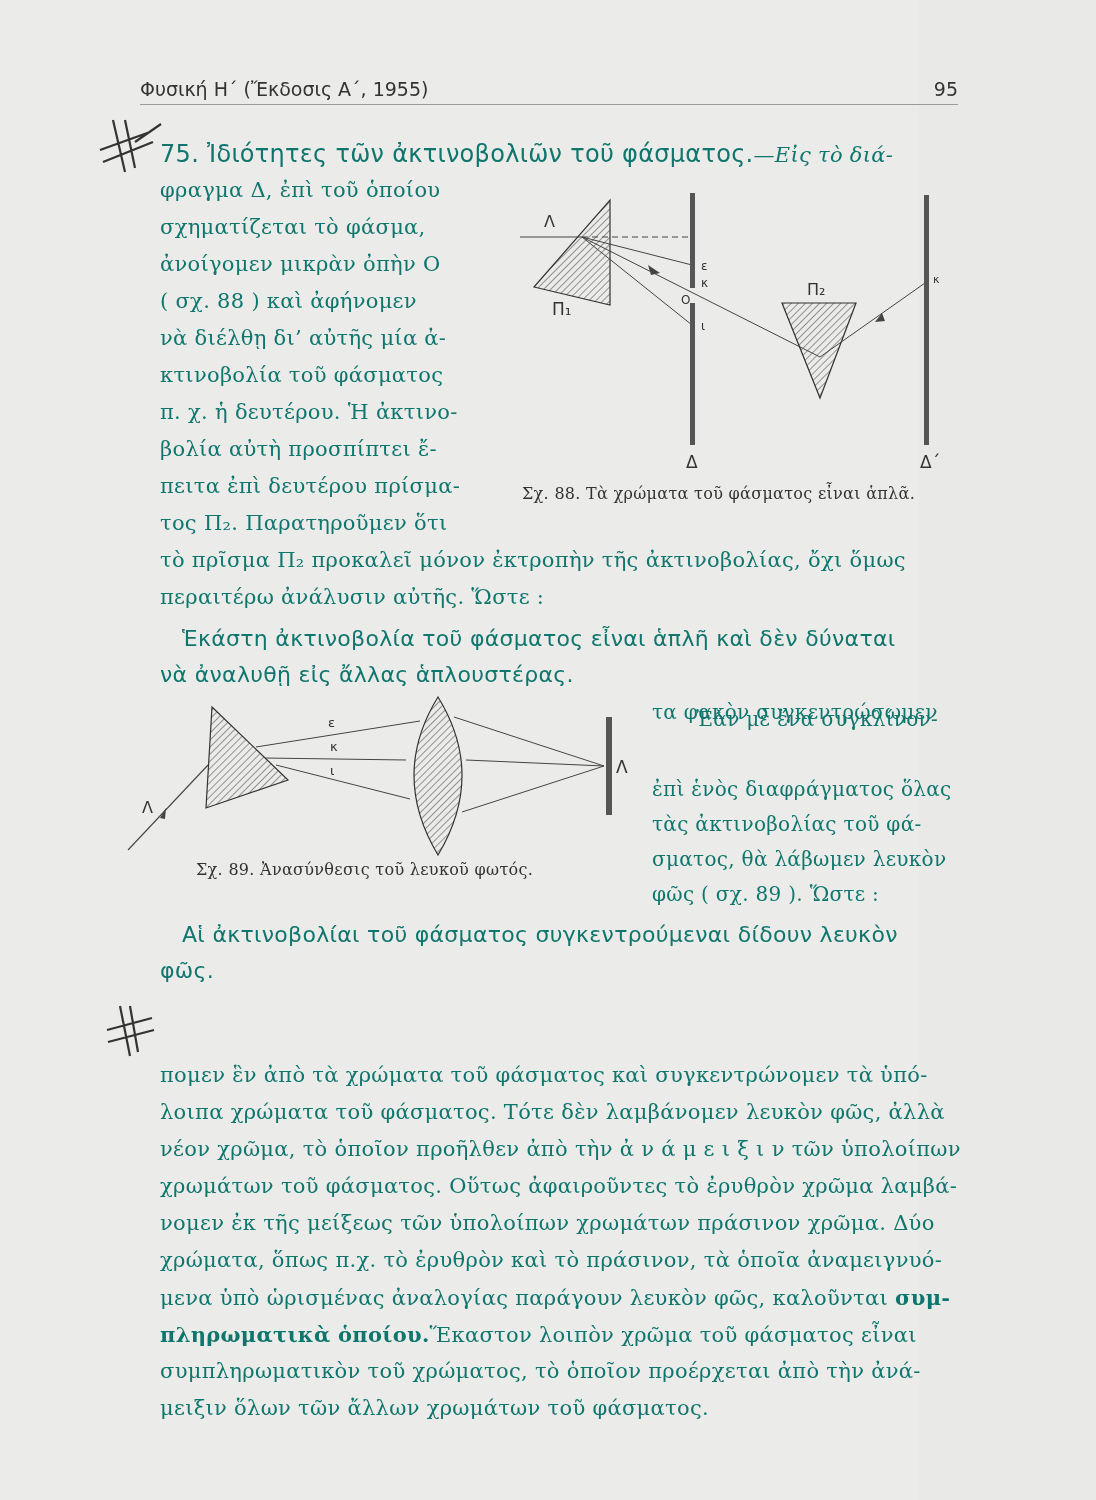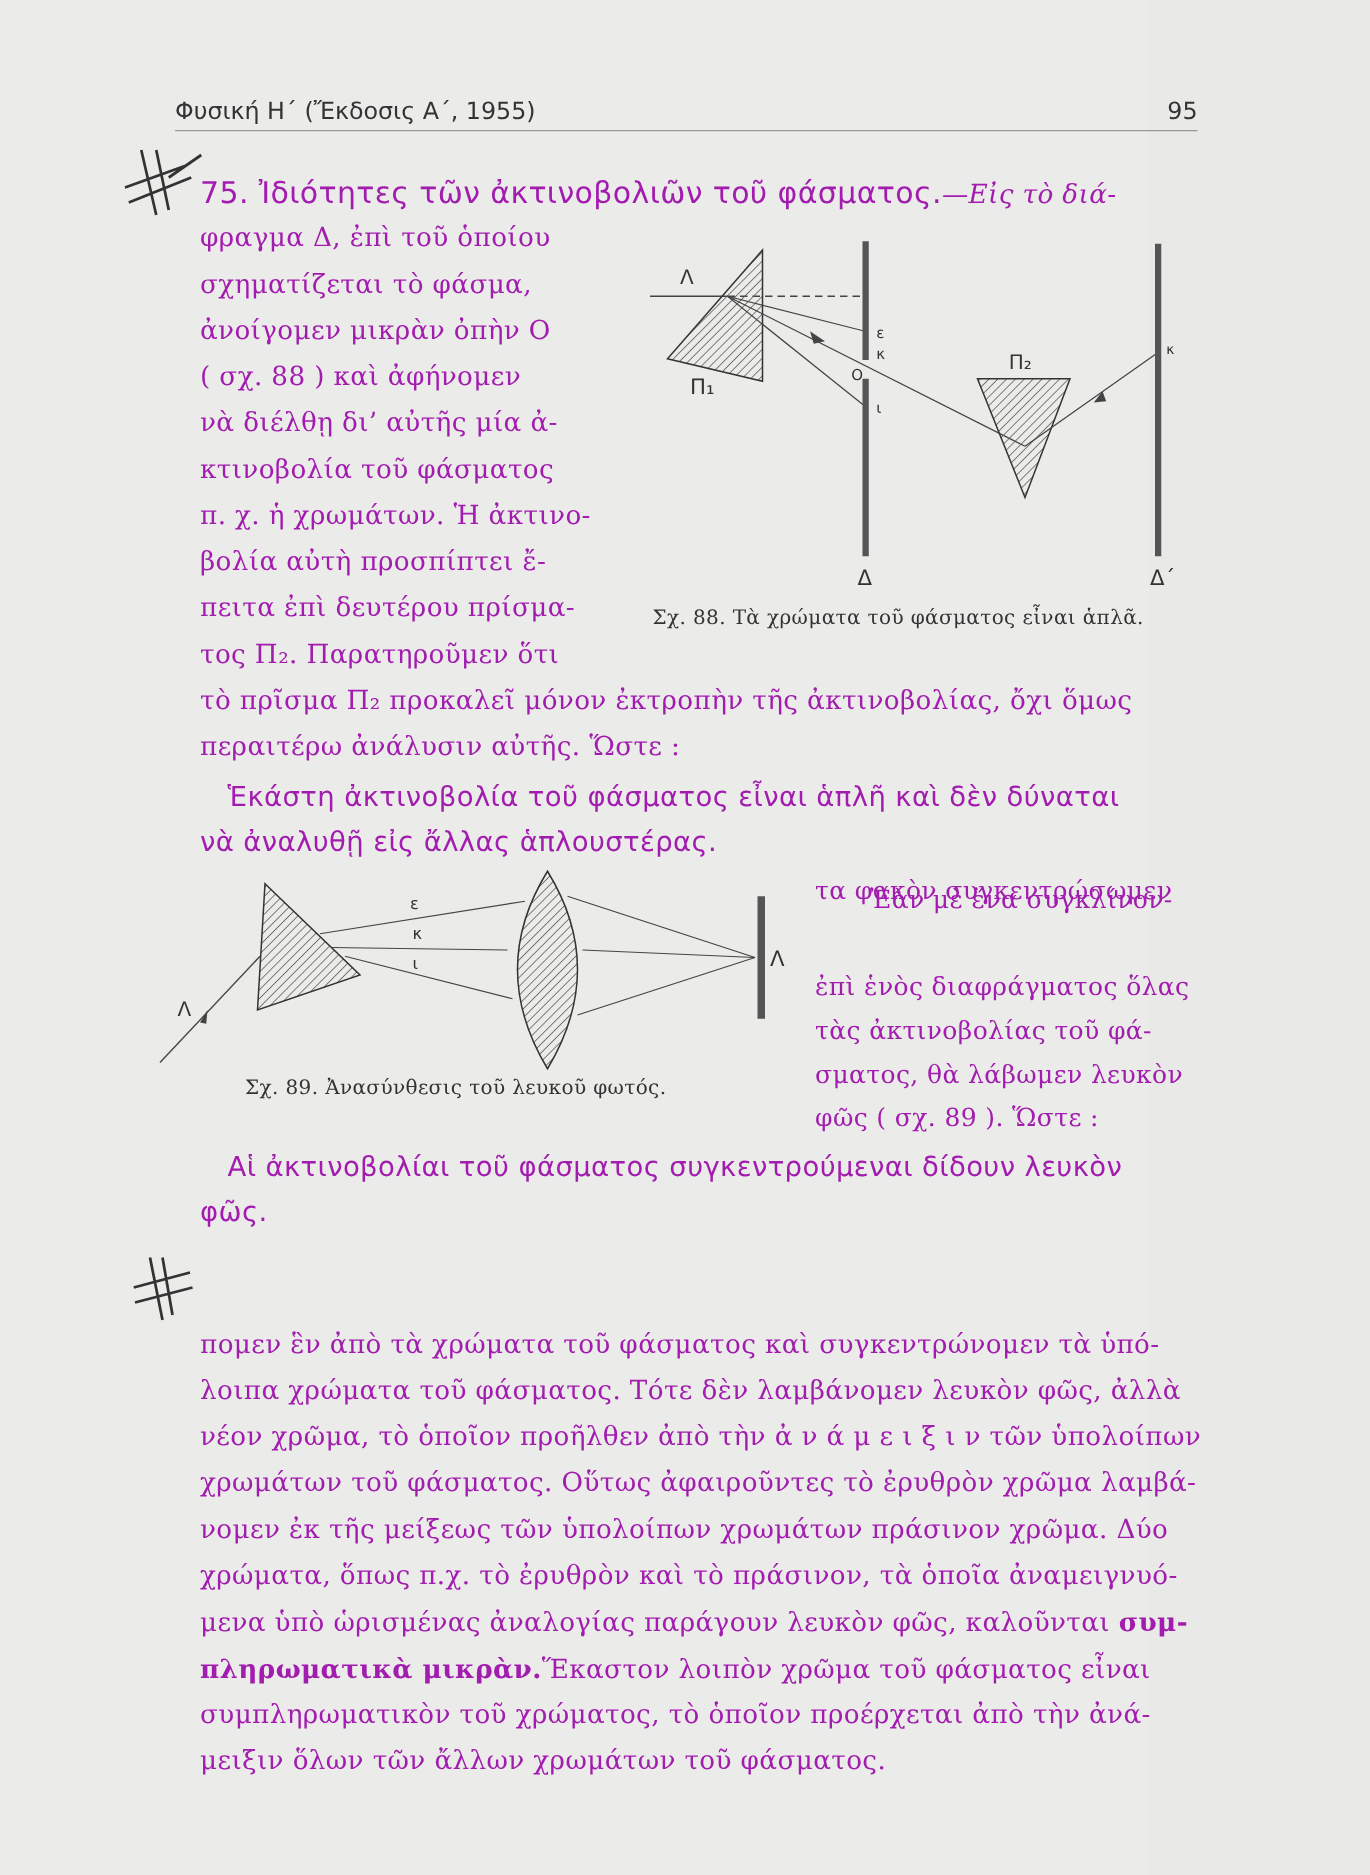--- a/index.html
+++ b/index.html
@@ -4,21 +4,21 @@
 <style>
   html, body { margin: 0; padding: 0; }
   body {
     width: 1096px; height: 1500px; background: #e9e9e7; position: relative; overflow: hidden;
     font-family: "DejaVu Serif", serif; color: #2a2a2a;
   }
   .page { position: absolute; left: 0; top: 0; width: 919px; height: 1500px; background: #ebebe9; }
   .hdr { position: absolute; left: 140px; top: 78px; width: 818px; font-family: "DejaVu Sans", sans-serif; font-size: 19px; color: #333; }
   .hdr .pn { position: absolute; right: 0; top: 0; text-align: right; }
   .rule { position: absolute; left: 140px; top: 104px; width: 818px; height: 1px; background: #9a9a9a; }
-  .line { position: absolute; left: 160px; white-space: nowrap; font-size: 21px; letter-spacing: 0.3px; color: #a21caf; }
+  .line { position: absolute; left: 160px; white-space: nowrap; font-size: 21px; letter-spacing: 0.3px; color: #0f766e; }
   .sans { font-family: "DejaVu Sans", sans-serif; }
   .serif { font-family: "DejaVu Serif", serif; }
   .bold { font-weight: bold; }
   .cap { font-size: 16px; color: #333; }
   .mark { position: absolute; }
   svg text { font-family: "DejaVu Sans", sans-serif; fill: #333; }
 </style>
 </head>
 <body>
 
@@ -40,21 +40,21 @@
   <div class="line sans" style="top:140px;font-size:24px">
     <span>75. Ἰδιότητες τῶν ἀκτινοβολιῶν τοῦ φάσματος.</span><span class="serif" style="font-style:italic;font-size:21px">—Εἰς τὸ διά-</span>
   </div>
 
   <div class="line" style="top:178px">φραγμα Δ, ἐπὶ τοῦ ὁποίου</div>
   <div class="line" style="top:215px">σχηματίζεται τὸ φάσμα,</div>
   <div class="line" style="top:252px">ἀνοίγομεν μικρὰν ὀπὴν Ο</div>
   <div class="line" style="top:289px">( σχ. 88 ) καὶ ἀφήνομεν</div>
   <div class="line" style="top:326px">νὰ διέλθῃ δι’ αὐτῆς μία ἀ-</div>
   <div class="line" style="top:363px">κτινοβολία τοῦ φάσματος</div>
-  <div class="line" style="top:400px">π. χ. ἡ χρωμάτων. Ἡ ἀκτινο-</div>
+  <div class="line" style="top:400px">π. χ. ἡ δευτέρου. Ἡ ἀκτινο-</div>
   <div class="line" style="top:437px">βολία αὐτὴ προσπίπτει ἔ-</div>
   <div class="line" style="top:474px">πειτα ἐπὶ δευτέρου πρίσμα-</div>
   <div class="line" style="top:511px">τος Π₂. Παρατηροῦμεν ὅτι</div>
   <div class="line" style="top:548px">τὸ πρῖσμα Π₂ προκαλεῖ μόνον ἐκτροπὴν τῆς ἀκτινοβολίας, ὄχι ὅμως</div>
   <div class="line" style="top:585px">περαιτέρω ἀνάλυσιν αὐτῆς. Ὥστε :</div>
 
   <svg style="position:absolute;left:520px;top:185px" width="440" height="290">
     <defs>
       <pattern id="hatch" width="5" height="5" patternUnits="userSpaceOnUse" patternTransform="rotate(45)">
         <line x1="0" y1="0" x2="0" y2="5" stroke="#555" stroke-width="1.2"></line>
@@ -136,18 +136,18 @@
   <div class="line" style="top:1063px">πομεν ἓν ἀπὸ τὰ χρώματα τοῦ φάσματος καὶ συγκεντρώνομεν τὰ ὑπό-</div>
   <div class="line" style="top:1100px">λοιπα χρώματα τοῦ φάσματος. Τότε δὲν λαμβάνομεν λευκὸν φῶς, ἀλλὰ</div>
   <div class="line" style="top:1174px">χρωμάτων τοῦ φάσματος. Οὕτως ἀφαιροῦντες τὸ ἐρυθρὸν χρῶμα λαμβά-</div>
   <div class="line" style="top:1137px">νέον χρῶμα, τὸ ὁποῖον προῆλθεν ἀπὸ τὴν ἀ ν ά μ ε ι ξ ι ν τῶν ὑπολοίπων</div>
   <div class="line" style="top:1211px">νομεν ἐκ τῆς μείξεως τῶν ὑπολοίπων χρωμάτων πράσινον χρῶμα. Δύο</div>
   <div class="line" style="top:1248px">χρώματα, ὅπως π.χ. τὸ ἐρυθρὸν καὶ τὸ πράσινον, τὰ ὁποῖα ἀναμειγνυό-</div>
   <div class="line" style="top:1285px">
     <span>μενα ὑπὸ ὡρισμένας ἀναλογίας παράγουν λευκὸν φῶς, καλοῦνται</span> <span class="bold">συμ-</span>
   </div>
   <div class="line" style="top:1322px">
-    <span class="bold">πληρωματικὰ μικρὰν.</span><span>Ἕκαστον λοιπὸν χρῶμα τοῦ φάσματος εἶναι</span>
+    <span class="bold">πληρωματικὰ ὁποίου.</span><span>Ἕκαστον λοιπὸν χρῶμα τοῦ φάσματος εἶναι</span>
   </div>
   <div class="line" style="top:1359px">συμπληρωματικὸν τοῦ χρώματος, τὸ ὁποῖον προέρχεται ἀπὸ τὴν ἀνά-</div>
   <div class="line" style="top:1396px">μειξιν ὅλων τῶν ἄλλων χρωμάτων τοῦ φάσματος.</div>
 
 </div>
 
 </body></html>

